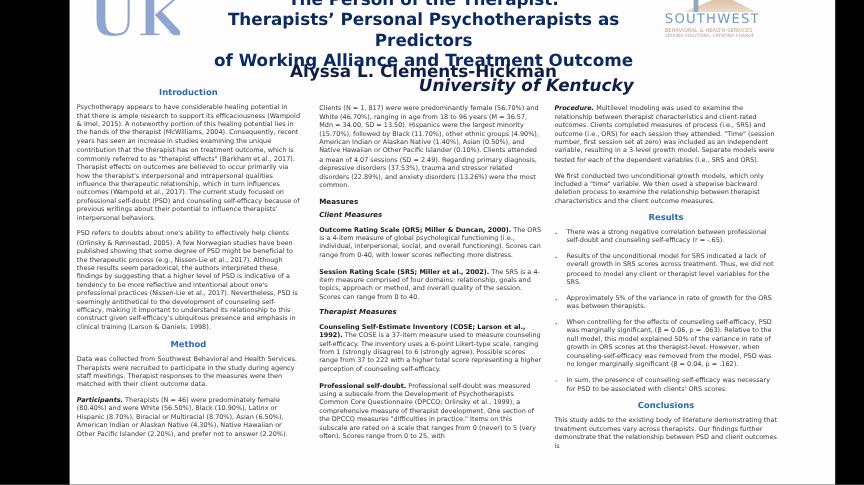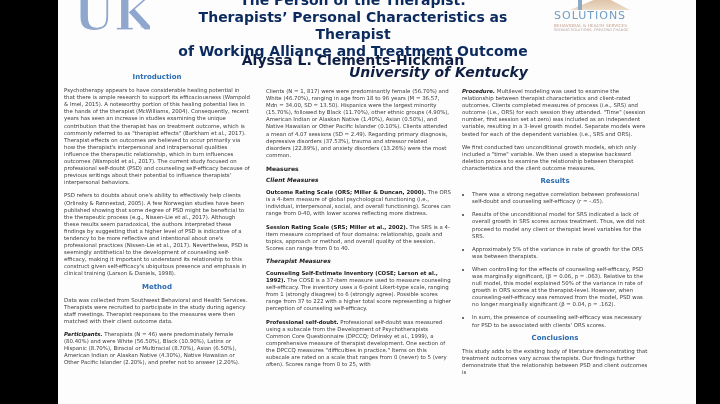--- a/index.html
+++ b/index.html
@@ -34,28 +34,28 @@
 
 <div class="poster">
 
   <svg class="uk-logo" viewBox="0 0 78 46">
     <text x="2" y="44" font-family="DejaVu Serif, serif" font-weight="bold" font-size="46" fill="#8fa6cf" stroke="#ffffff" stroke-width="1.2">UK</text>
     <text x="68" y="42" font-family="DejaVu Sans, sans-serif" font-size="5" fill="#8fa6cf">®</text>
   </svg>
 
   <div class="title">
     <div>The Person of the Therapist:</div>
-    <div>Therapists’ Personal Characteristics as Therapist</div>
+    <div>Therapists’ Personal Psychotherapists as Predictors</div>
     <div>of Working Alliance and Treatment Outcome</div>
   </div>
 
   <div class="sw-logo">
     <div class="sw-mountain"></div>
     <div class="sw-cactus"></div>
-    <div class="sw-name">SOLUTIONS</div>
+    <div class="sw-name">SOUTHWEST</div>
     <div class="sw-sub1">BEHAVIORAL &amp; HEALTH SERVICES</div>
     <div class="sw-sub2">SEEKING SOLUTIONS, CREATING CHANGE</div>
   </div>
 
   <div class="author">
     <div>Alyssa L. Clements-Hickman</div>
     <div class="aff">University of Kentucky</div>
   </div>
 
   <div class="col col1">

